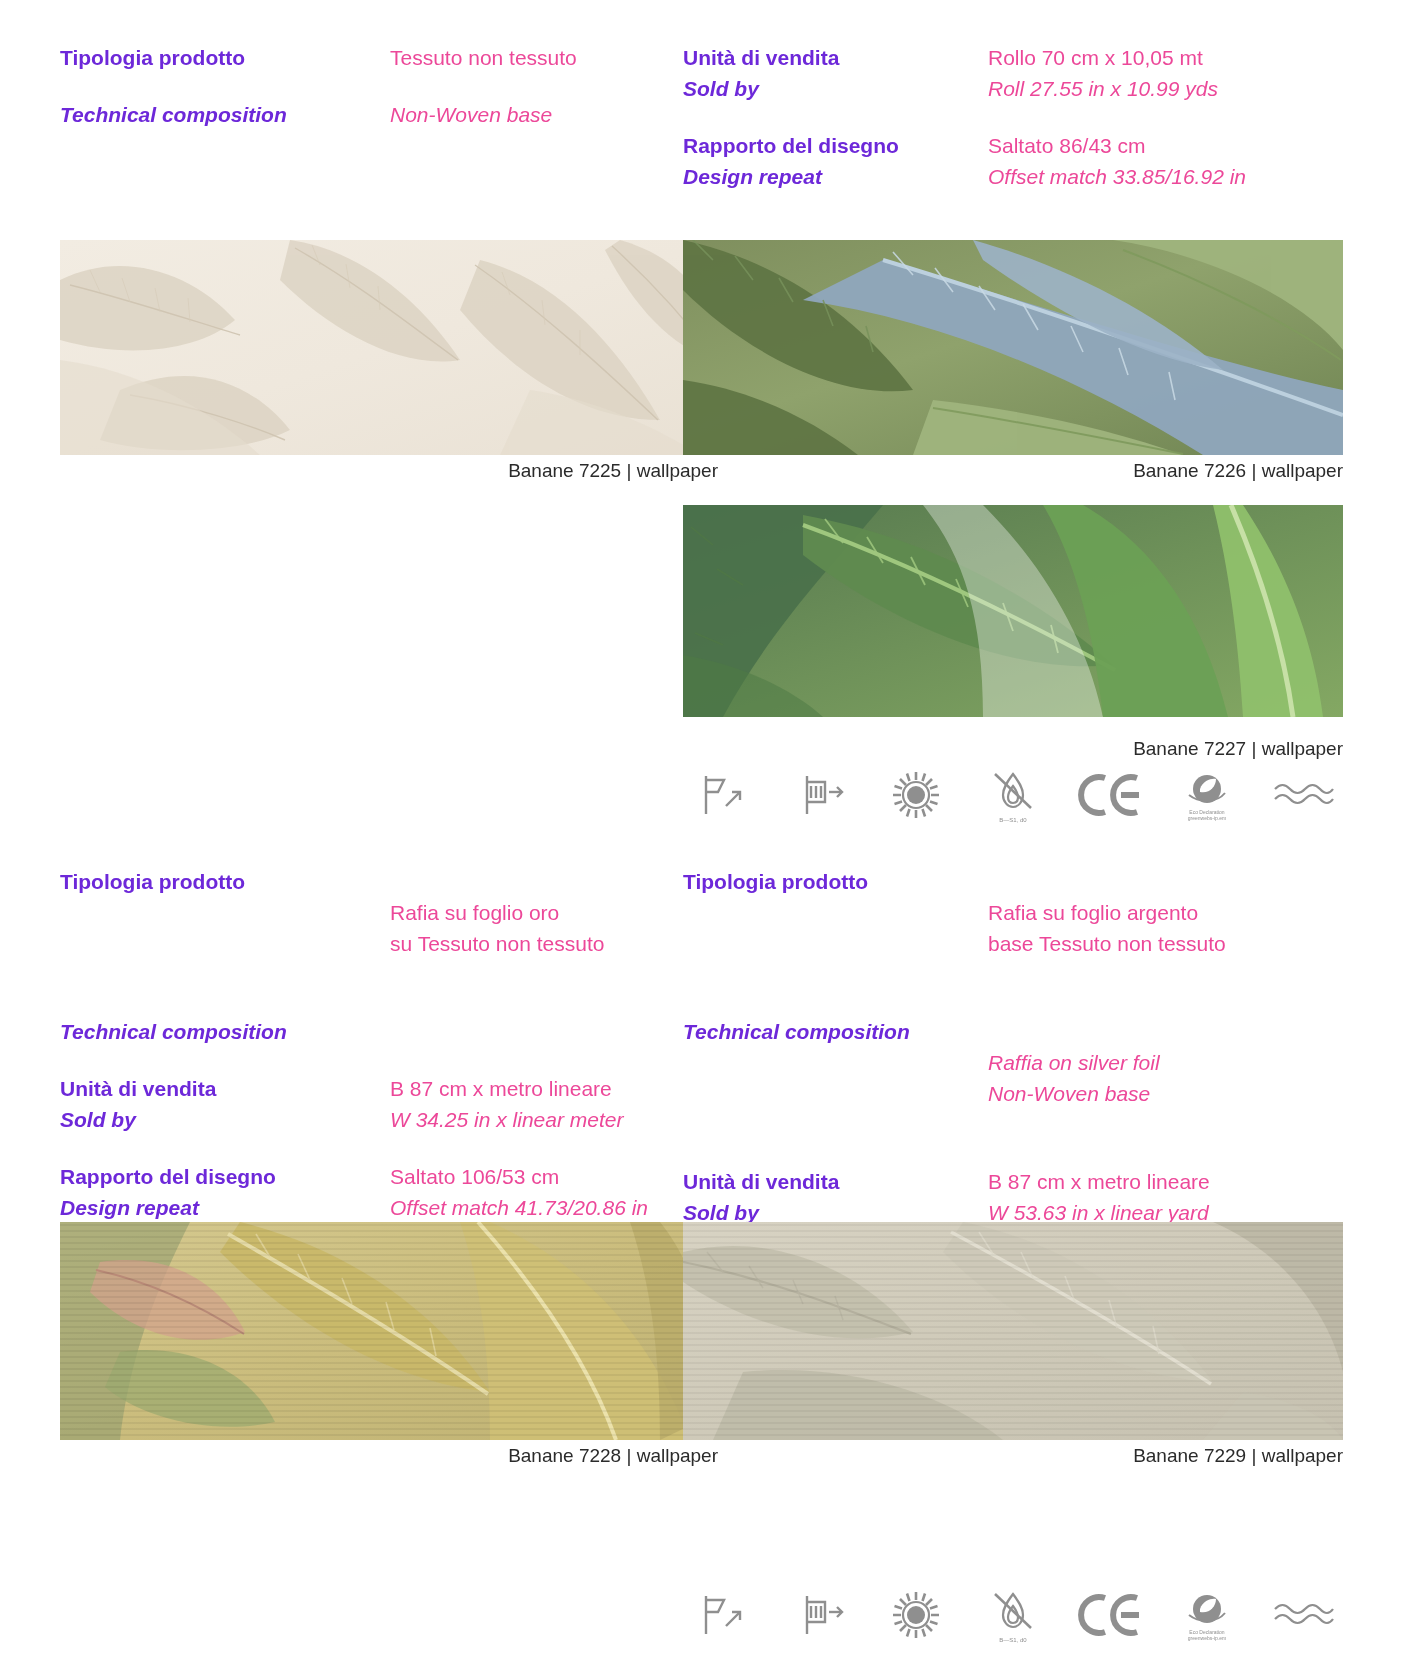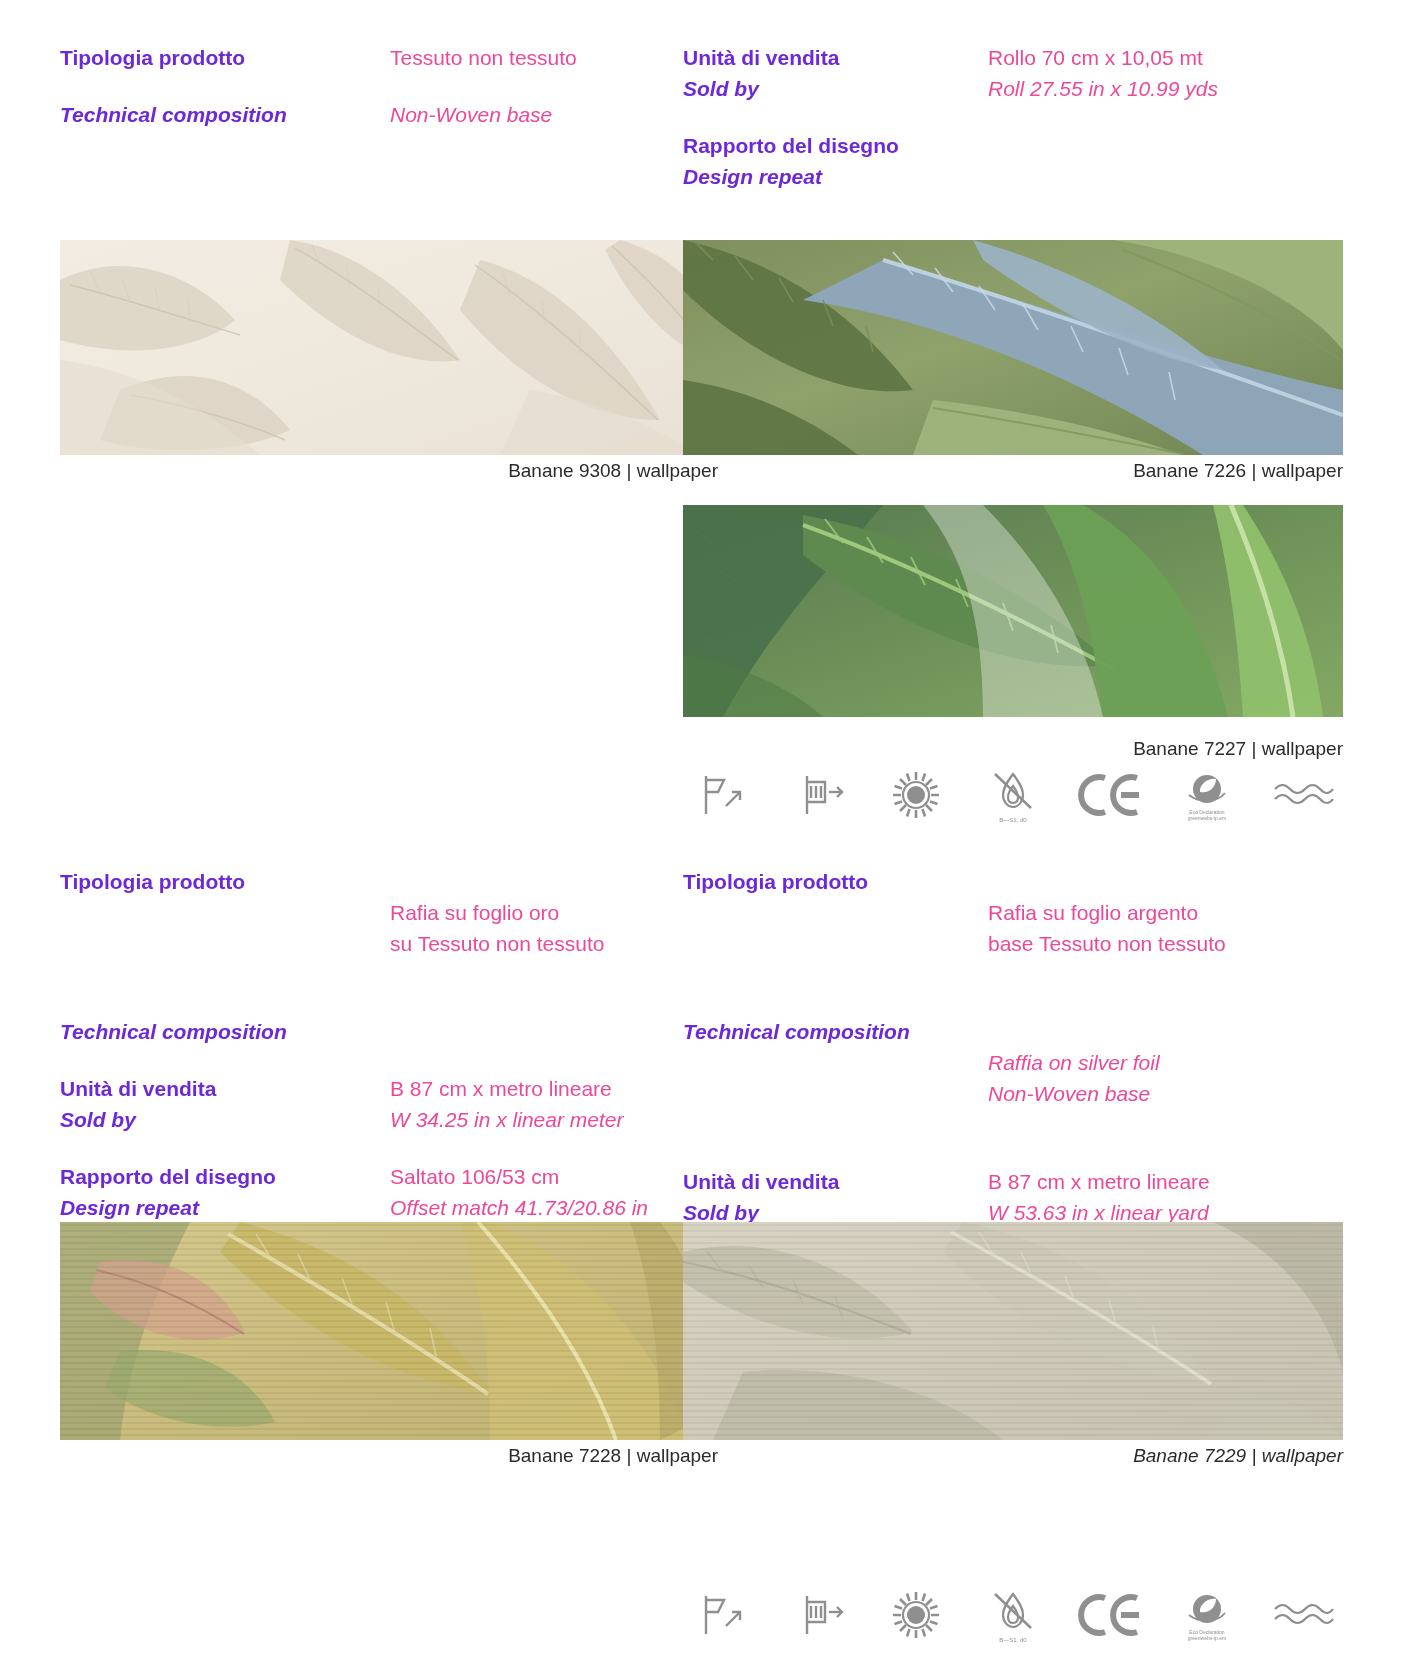--- a/index.html
+++ b/index.html
@@ -114,20 +114,24 @@
       </div>
       <div class="spec-value">
         <div>Rollo 70 cm x 10,05 mt</div>
         <div class="en">Roll 27.55 in x 10.99 yds</div>
       </div>
     </div>
     <div class="spec-row">
       <div class="spec-label" style="width:305px;flex:0 0 305px;">
         <div>Rapporto del disegno</div>
         <div class="en">Design repeat</div>
+      </div>
+      <div class="spec-value">
+        <div>Saltato 86/43 cm</div>
+        <div class="en">Offset match 33.85/16.92 in</div>
       </div>
     </div>
   </div>
 
   <div class="swatch" style="left:60px; top:240px; width:658px; height:215px;">
     <svg class="leafimg" viewBox="0 0 658 215" preserveAspectRatio="none">
       <defs>
         <linearGradient id="bgBeige" x1="0" y1="0" x2="1" y2="1">
           <stop offset="0%" stop-color="#f2ece2"></stop>
           <stop offset="50%" stop-color="#efe8dd"></stop>
@@ -153,21 +157,21 @@
         <path d="M40 52 L 30 30 M70 62 L 62 38 M100 72 L 95 48 M130 82 L 128 58"></path>
         <path d="M260 25 L 252 5 M290 48 L 286 24 M320 70 L 318 46"></path>
         <path d="M450 55 L 442 32 M485 85 L 482 60 M520 115 L 520 90"></path>
       </g>
       <g fill="#e5dccd" opacity="0.6">
         <path d="M0 120 C 80 130, 150 170, 200 215 L 0 215 Z"></path>
         <path d="M470 150 C 540 160, 600 190, 640 215 L 440 215 Z"></path>
       </g>
     </svg>
   </div>
-  <div class="caption" style="left:318px; top:460px; width:400px;">Banane 9308 | wallpaper</div>
+  <div class="caption" style="left:318px; top:460px; width:400px;">Banane 7225 | wallpaper</div>
 
   <div class="swatch" style="left:683px; top:240px; width:660px; height:215px;">
     <svg class="leafimg" viewBox="0 0 660 215" preserveAspectRatio="none">
       <defs>
         <linearGradient id="bgBlue" x1="0" y1="0" x2="1" y2="1">
           <stop offset="0%" stop-color="#7f8f5e"></stop>
           <stop offset="45%" stop-color="#8fa26c"></stop>
           <stop offset="100%" stop-color="#6f8452"></stop>
         </linearGradient>
       </defs>
@@ -430,21 +434,21 @@
         <path d="M310 32 L 296 10 M350 56 L 338 30 M392 80 L 382 54 M434 106 L 426 78 M476 132 L 470 104"></path>
       </g>
       <path d="M530 0 C 600 30, 645 90, 660 150 L 660 0 Z" fill="#b6b2a0" opacity="0.7"></path>
       <path d="M560 170 C 610 178, 645 195, 660 218 L 520 218 Z" fill="#c9c5b4" opacity="0.85"></path>
       <g stroke="#b8b4a2" stroke-width="1.4" fill="none" opacity="0.8">
         <path d="M40 50 L 24 30 M80 66 L 66 44 M120 82 L 110 58 M160 98 L 152 74"></path>
       </g>
       <rect width="660" height="218" fill="url(#raffiaSilver)"></rect>
     </svg>
   </div>
-  <div class="caption" style="left:940px; top:1445px; width:403px;font-style:italic;">Banane 7229 | wallpaper</div>
+  <div class="caption" style="left:940px; top:1445px; width:403px;">Banane 7229 | wallpaper</div>
 
   <div class="icon-strip" style="left:683px; top:1580px; width:660px; height:70px;">
 
     <div class="icon-cell">
       <svg width="52" height="46" viewBox="0 0 52 46" fill="none" stroke="#8f8f8f" stroke-width="2.4">
         <path d="M10 4 L10 42"></path>
         <path d="M10 8 L28 8 L22 20 L10 20"></path>
         <path d="M30 34 L44 20"></path>
         <path d="M36 20 L44 20 L44 28"></path>
       </svg>

